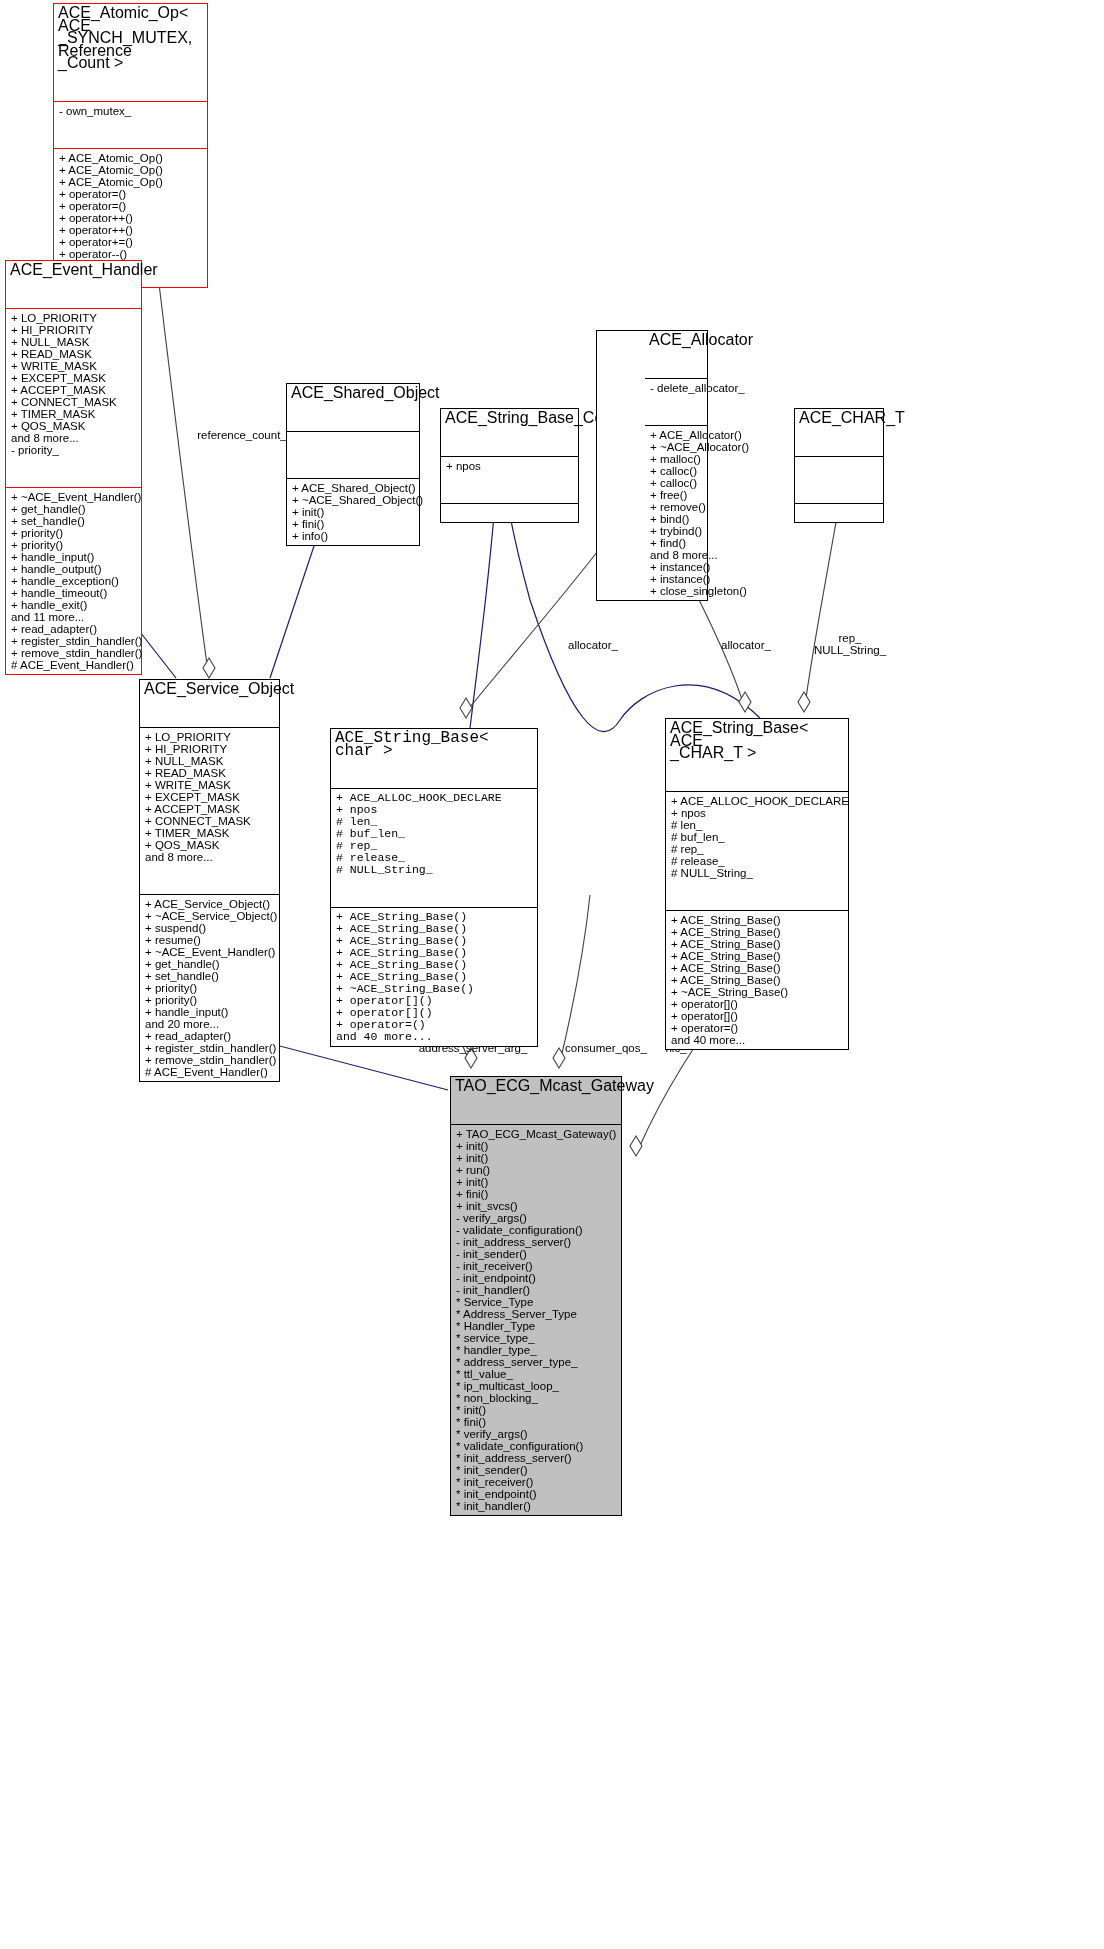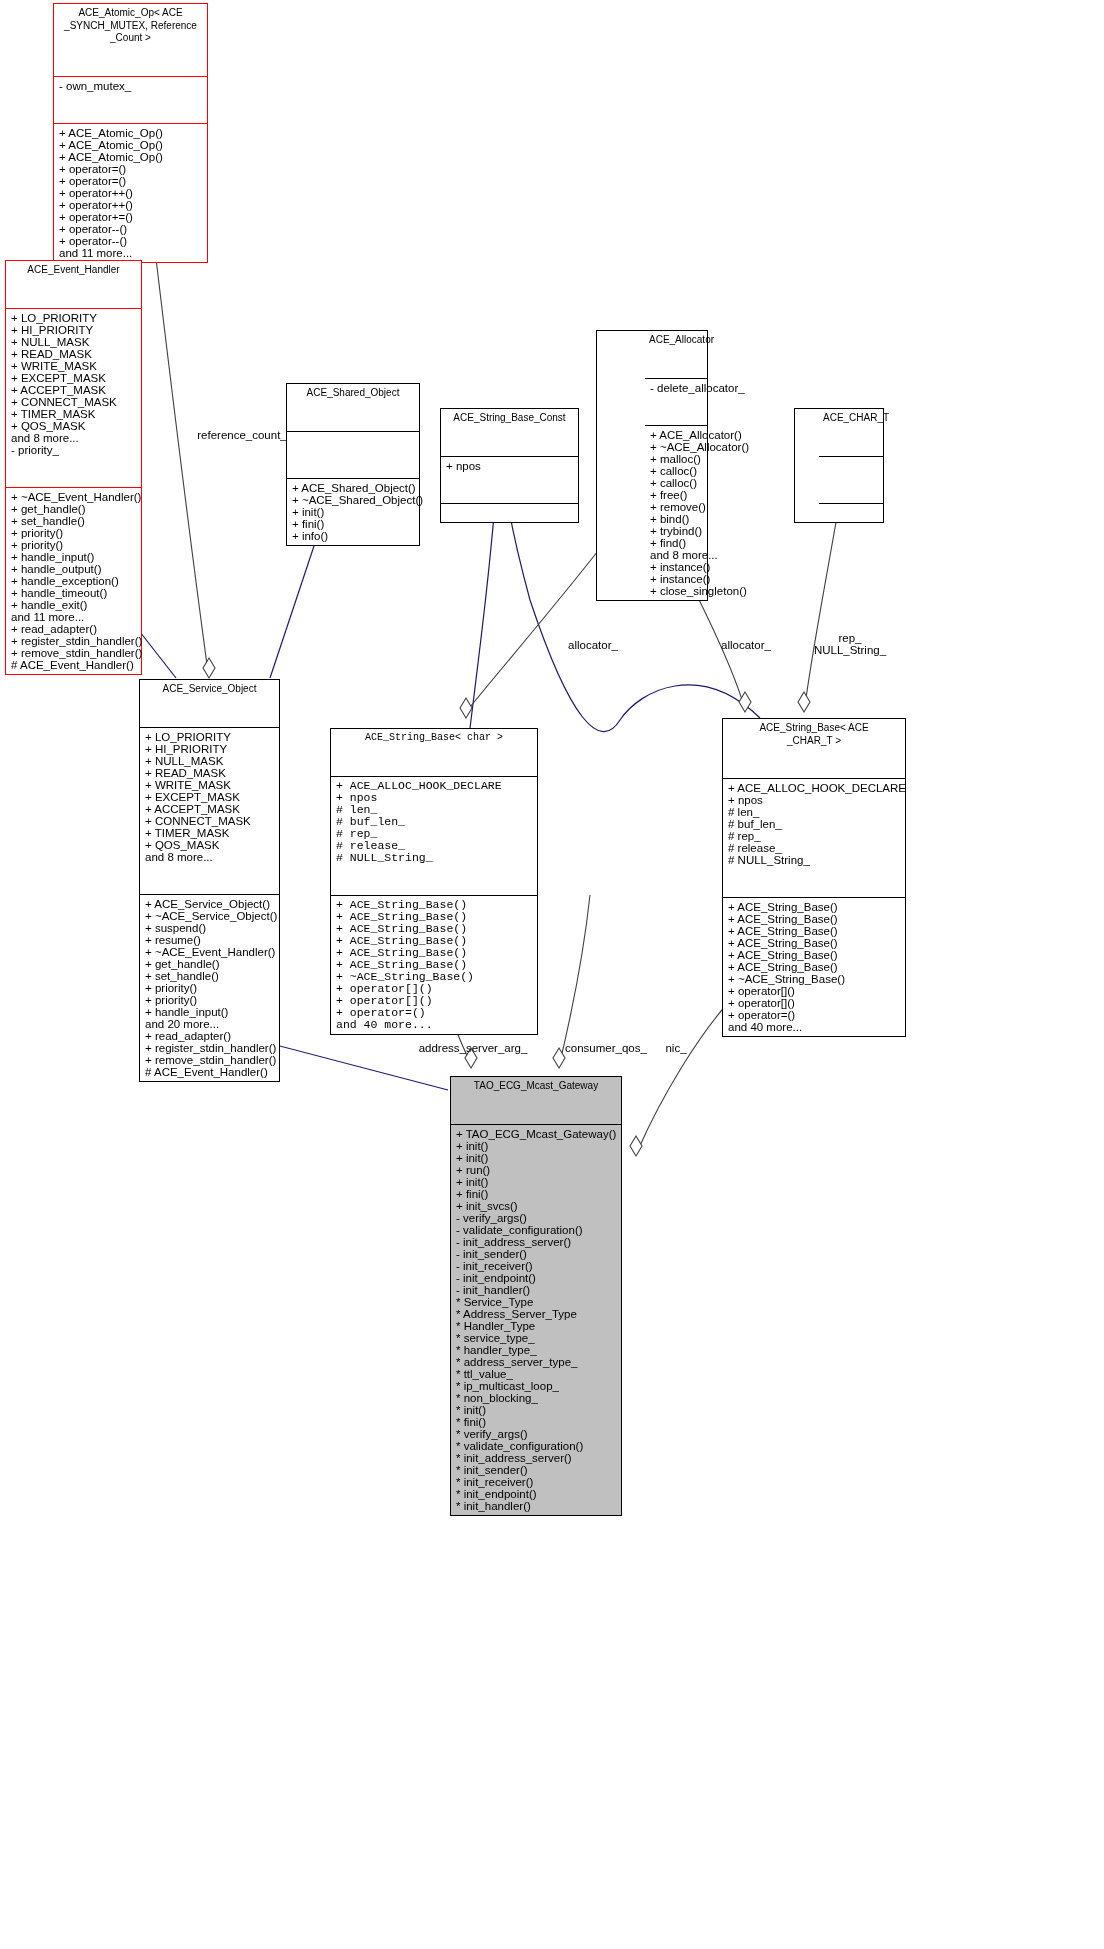--- a/index.html
+++ b/index.html
@@ -28,23 +28,23 @@
     font-size:11.5px;
     line-height:12.0px;
     color:#000000;
     z-index:5;
   }
   .uml.red{border-color:#ff0000;}
   .uml.red .sec{border-top-color:#ff0000;}
   .uml.gray{background:#c0c0c0;border-color:#000000;}
   .uml.gray .sec{border-top-color:#000000;}
   .title{
-    text-align:center;
+    text-align:left;
     padding:3px 4px 3px 4px;
-    font-size:10px;
+    font-size:16px;
     line-height:12.5px;
     white-space:pre-line;
   }
   .sec{
     border-top:1px solid #000000;
     padding:3px 4px 3px 5px;
     margin-top:28px;
   }
   .sec.empty{padding:6px 4px;min-height:6px;}
   .row{white-space:nowrap;}
@@ -198,21 +198,21 @@
         <div class="row">+ bind()</div>
         <div class="row">+ trybind()</div>
         <div class="row">+ find()</div>
         <div class="row">and 8 more...</div>
         <div class="row">+ instance()</div>
         <div class="row">+ instance()</div>
         <div class="row">+ close_singleton()</div>
       </div>
   </div>
 
-  <div class="uml" style="left:794px;top:408px;width:90px;padding-left:24px;">
+  <div class="uml" style="left:794px;top:408px;width:90px;">
     <div class="title">ACE_CHAR_T</div>
     <div class="sec empty"></div>
     <div class="sec empty"></div>
   </div>
 
   <div class="uml" style="left:139px;top:679px;width:141px;">
     <div class="title">ACE_Service_Object</div>
     <div class="sec">
         <div class="row">+ LO_PRIORITY</div>
         <div class="row">+ HI_PRIORITY</div>
@@ -264,21 +264,21 @@
         <div class="row">+ ACE_String_Base()</div>
         <div class="row">+ ACE_String_Base()</div>
         <div class="row">+ ~ACE_String_Base()</div>
         <div class="row">+ operator[]()</div>
         <div class="row">+ operator[]()</div>
         <div class="row">+ operator=()</div>
         <div class="row">and 40 more...</div>
       </div>
   </div>
 
-  <div class="uml" style="left:722px;top:718px;width:184px;">
+  <div class="uml" style="left:665px;top:718px;width:184px;">
     <div class="title">ACE_String_Base&lt; ACE
 _CHAR_T &gt;</div>
     <div class="sec">
         <div class="row">+ ACE_ALLOC_HOOK_DECLARE</div>
         <div class="row">+ npos</div>
         <div class="row"># len_</div>
         <div class="row"># buf_len_</div>
         <div class="row"># rep_</div>
         <div class="row"># release_</div>
         <div class="row"># NULL_String_</div>

